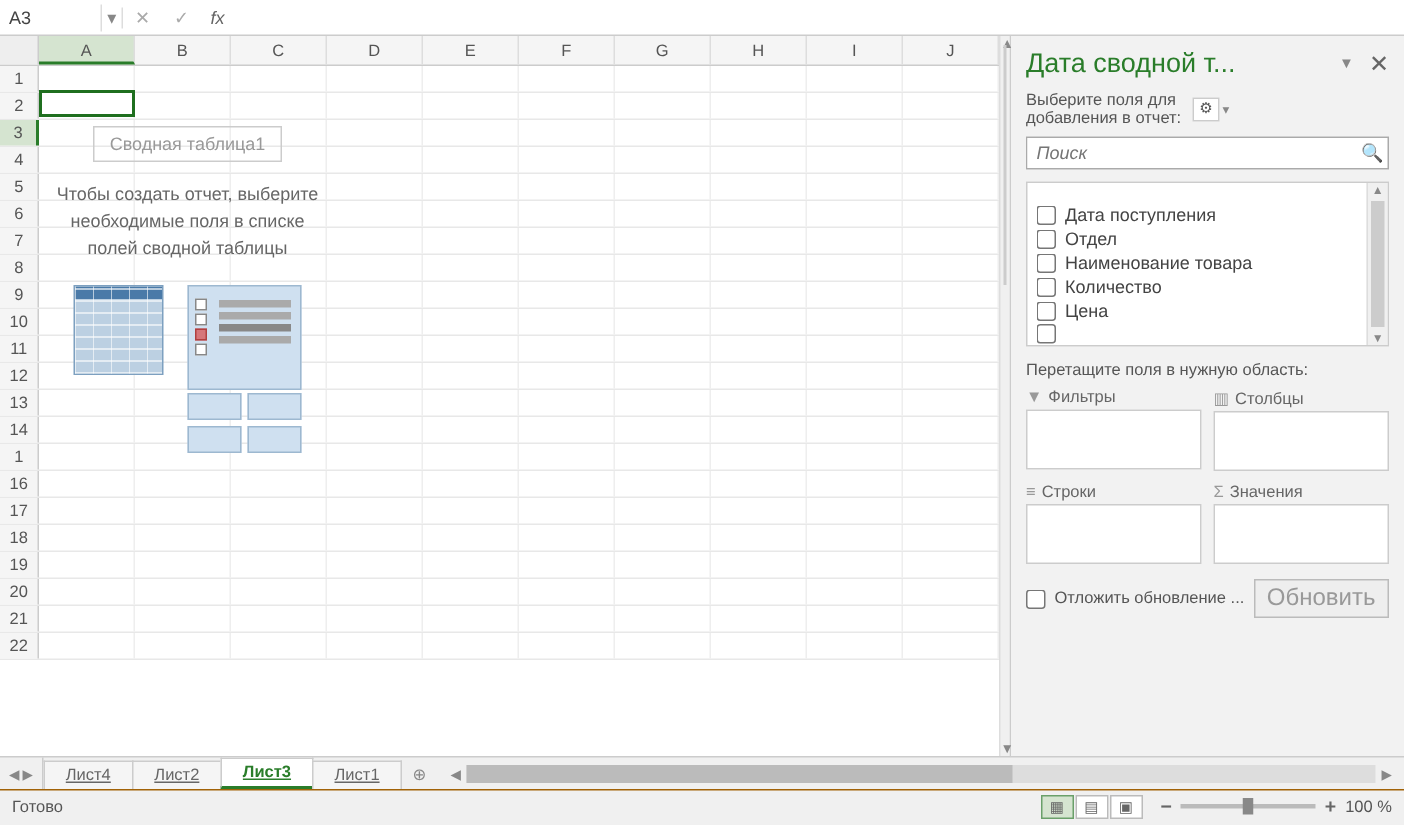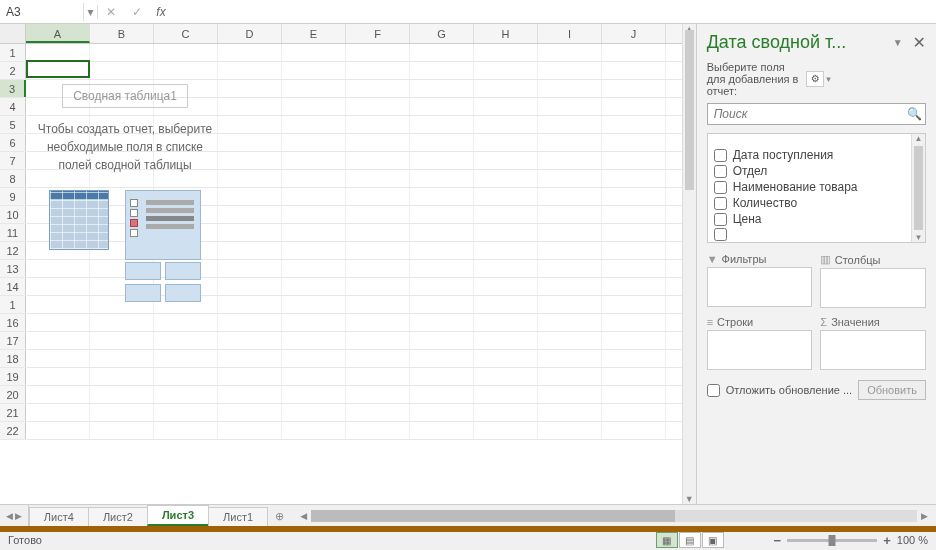--- a/index.html
+++ b/index.html
@@ -1,20 +1,20 @@
 <!DOCTYPE html>
 <html><head>
 <meta charset="utf-8">
 <style>
 * { box-sizing: border-box; margin: 0; padding: 0; font-family: "Segoe UI", Arial, sans-serif; }
 body { width: 936px; height: 550px; background: #f0f0f0; overflow: hidden; position: relative; }
 
 
 .formula-bar { height: 24px; background: #fff; border-bottom: 1px solid #ccc; display: flex; align-items: center; font-size: 12px; }
-.name-box { width: 84px; padding: 2px 6px; border-right: 1px solid #ddd; color: #444; background: #fff; }
+.name-box { width: 68px; padding: 2px 6px; border-right: 1px solid #ddd; color: #444; background: #fff; }
 .fb-dropdown { width: 14px; text-align: center; color: #888; border-right: 1px solid #ddd; cursor: pointer; }
 .fb-btn { width: 26px; text-align: center; color: #aaa; cursor: pointer; font-size: 12px; }
 .fb-fx { width: 22px; text-align: center; color: #666; font-style: italic; font-size: 12px; }
 .fb-input { flex: 1; padding: 2px 6px; }
 
 .main { display: flex; height: 480px; }
 
 
 .grid-wrap { width: 690px; display: flex; flex-direction: column; position: relative; background: #fff; }
 .col-headers { display: flex; height: 20px; background: #f5f5f5; border-bottom: 1px solid #ccc; font-size: 11px; color: #555; }
@@ -66,37 +66,37 @@
 .fl-scroll .thumb { position: absolute; top: 12px; left: 2px; right: 2px; bottom: 12px; background: #ccc; }
 .fl-scroll .arr { position: absolute; left: 0; right: 0; text-align: center; font-size: 8px; color: #888; }
 .tp-drag-label { font-size: 11px; margin-bottom: 6px; }
 .drop-grid { display: grid; grid-template-columns: 1fr 1fr; gap: 8px; margin-bottom: 10px; }
 .drop-zone { }
 .dz-label { font-size: 11px; color: #666; display: flex; align-items: center; gap: 4px; margin-bottom: 2px; }
 .dz-icon { font-size: 11px; color: #999; }
 .dz-box { height: 40px; background: #fff; border: 1px solid #ccc; }
 .tp-footer { display: flex; align-items: center; gap: 6px; font-size: 11px; }
 .tp-footer .defer { flex: 1; white-space: nowrap; overflow: hidden; text-overflow: ellipsis; }
-.tp-footer button { padding: 3px 8px; font-size: 11px; border: 1px solid #bbb; background: #eee; color: #999; }
+.tp-footer button { padding: 3px 8px; font-size: 16px; border: 1px solid #bbb; background: #eee; color: #999; }
 
 
 .sheet-row { height: 22px; background: #f0f0f0; border-top: 1px solid #ccc; display: flex; align-items: stretch; font-size: 11px; }
 .tab-nav { display: flex; align-items: center; padding: 0 6px; gap: 2px; color: #888; }
 .tab-nav span { font-size: 9px; cursor: pointer; }
 .tabs { display: flex; align-items: flex-end; border-left: 1px solid #ccc; }
-.tab { padding: 3px 14px; border: 1px solid #ccc; border-bottom: none; background: #f5f5f5; color: #666; margin-right: -1px; cursor: pointer; }
+.tab { padding: 3px 14px; border: 1px solid #ccc; border-bottom: none; background: #f5f5f5; color: #666; margin-right: -1px; cursor: pointer; text-decoration: underline; }
 .tab.active { background: #fff; color: #2a7d2a; font-weight: 600; border-bottom: 2px solid #2a7d2a; }
 .tab-new { padding: 3px 8px; color: #888; cursor: pointer; }
 .hscroll { flex: 1; display: flex; align-items: center; padding: 0 4px; }
 .hscroll .track { flex: 1; height: 12px; background: #ddd; position: relative; }
 .hscroll .thumb { position: absolute; left: 0; width: 60%; top: 0; bottom: 0; background: #bbb; }
 .hscroll .arr { font-size: 9px; color: #888; padding: 0 4px; }
 
 
-.status-bar { height: 22px; background: #f0f0f0; border-top: 6px solid #a16207; display: flex; align-items: center; font-size: 11px; color: #555; padding: 0 8px; gap: 38px; }
+.status-bar { height: 22px; background: #f0f0f0; border-top: 1px solid #a16207; display: flex; align-items: center; font-size: 11px; color: #555; padding: 0 8px; }
 .status-bar .sb-left { flex: 1; }
 .view-btns { display: flex; gap: 1px; margin-right: 12px; }
 .view-btn { width: 22px; height: 16px; border: 1px solid #bbb; background: #fff; display: flex; align-items: center; justify-content: center; font-size: 10px; color: #666; cursor: pointer; }
 .view-btn.active { background: #d5e4d0; border-color: #6aa06a; }
 .zoom { display: flex; align-items: center; gap: 6px; }
 .zoom-btn { cursor: pointer; font-size: 13px; font-weight: bold; color: #666; }
 .zoom-track { width: 90px; height: 3px; background: #bbb; position: relative; }
 .zoom-track .mid { position: absolute; left: 50%; top: -3px; width: 1px; height: 9px; background: #888; }
 .zoom-track .knob { position: absolute; left: 50%; top: -4px; width: 7px; height: 11px; background: #888; transform: translateX(-50%); }
 </style>
@@ -488,20 +488,21 @@
         </div>
         <div class="field-item">
           <input type="checkbox" style="">
         </div>
         <div class="fl-scroll">
         <div class="arr" style="top:0">▲</div>
         <div class="thumb"></div>
         <div class="arr" style="bottom:0">▼</div>
       </div>
     </div>
+    <div class="tp-drag-label">Перетащите поля в нужную область:</div>
     <div class="drop-grid">
       <div class="drop-zone">
         <div class="dz-label">
             <span class="dz-icon">▼</span>
             <span>Фильтры</span>
           </div>
         <div class="dz-box"></div>
       </div>
       <div class="drop-zone">
         <div class="dz-label">

